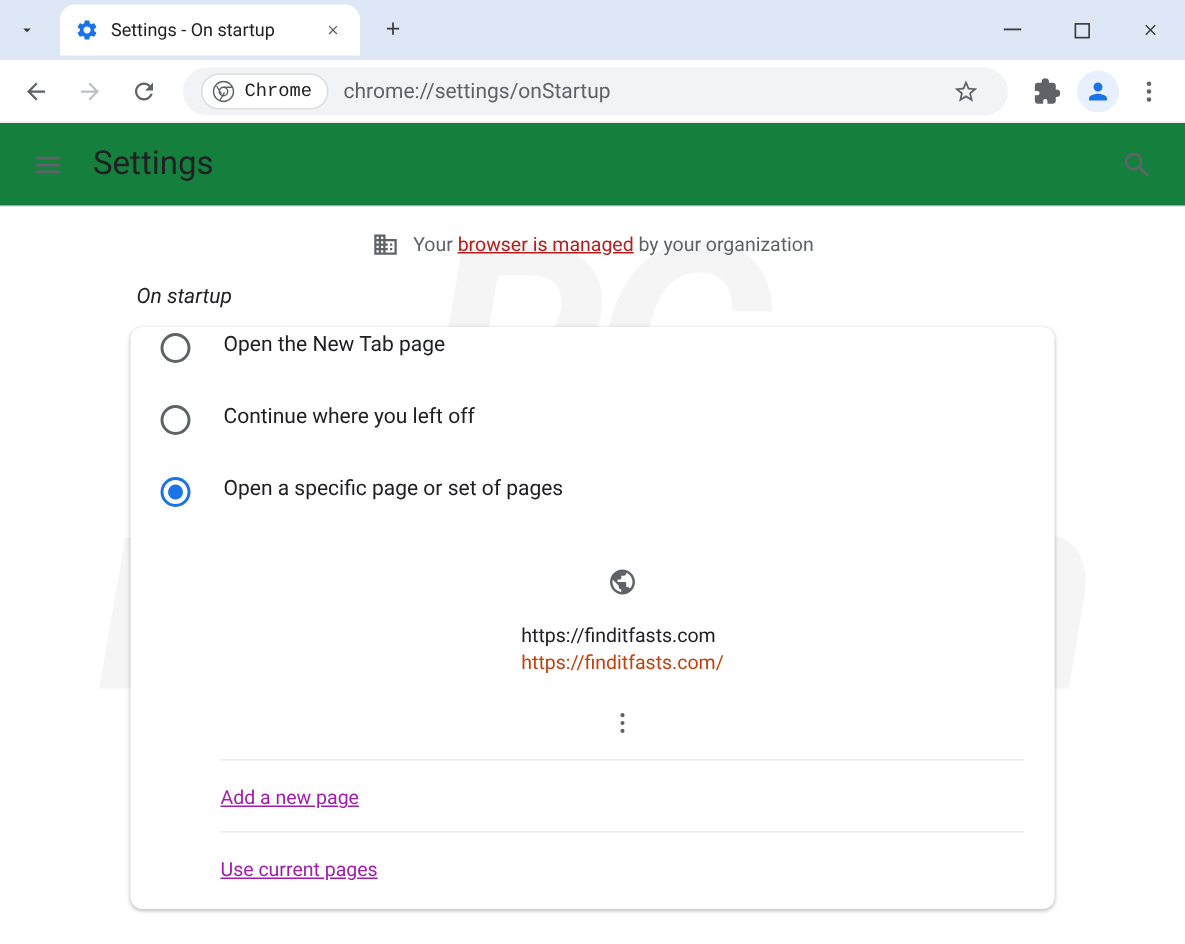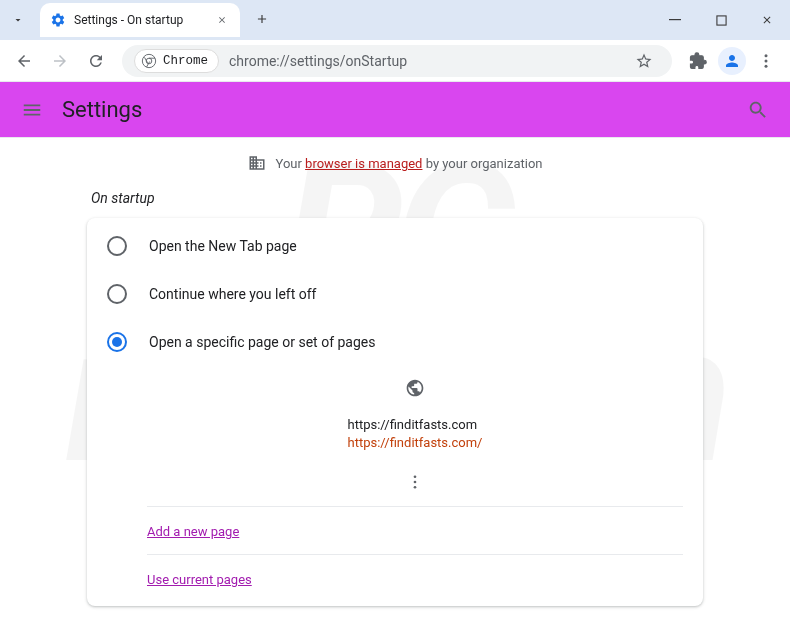--- a/index.html
+++ b/index.html
@@ -27,34 +27,34 @@
 .tool-btn.dis { color:#bdc1c6; }
 .omnibox { flex:1; height:32px; background:#f1f3f4; border-radius:16px; display:flex; align-items:center; padding:0 12px; gap:10px; margin:0 6px; }
 .omnibox .chrome-chip { display:flex; align-items:center; gap:6px; background:#fff; padding:3px 10px 3px 6px; border-radius:14px; border:1px solid #ddd; }
 .omnibox .chrome-chip .chrome-ico { width:16px; height:16px; }
 .omnibox .chrome-chip span { font-size:12.5px; color:#202124;font-family:Liberation Mono, monospace; }
 .omnibox .url { font-size:14px; color:#5f6368; }
 .omni-actions { display:flex; align-items:center; gap:6px; margin-left:auto; }
 .avatar-btn { width:28px; height:28px; border-radius:50%; background:#e8f0fe; display:flex; align-items:center; justify-content:center; color:#1a73e8; border:2px solid transparent; }
 
 
-.settings-header { height:56px; display:flex; align-items:center; padding:0 20px; border-bottom:1px solid #e8eaed; background:#d946ef; position:relative; z-index:2; }
+.settings-header { height:56px; display:flex; align-items:center; padding:0 20px; border-bottom:1px solid #e8eaed; background:#15803d; position:relative; z-index:2; }
 .menu-btn { width:24px; height:24px; display:flex; align-items:center; justify-content:center; margin-right:18px; color:#5f6368; }
 .settings-title { font-size:22px; color:#202124; }
 .search-btn { margin-left:auto; width:24px; height:24px; display:flex; align-items:center; justify-content:center; color:#5f6368; }
 
 
 .content { position:relative; z-index:1; padding:16px 0; }
 .managed-banner { display:flex; align-items:center; justify-content:center; gap:10px; font-size:13px; color:#5f6368; margin-bottom:18px; }
 .managed-banner .building-ico { width:18px; height:18px; color:#5f6368; }
 .managed-banner a { color:#b91c1c; text-decoration:underline; }
 .section-wrap { width:616px; margin:0 auto; }
 .section-title { font-size:14px; color:#202124; margin-bottom:12px; padding-left:4px;font-style:italic; }
 .card { background:#fff; border-radius:8px; box-shadow:0 1px 2px rgba(60,64,67,.2),0 1px 3px 1px rgba(60,64,67,.1); padding:4px 0; }
-.radio-row { display:flex; align-items:center; height:48px; padding:0 20px; gap:22px; }
+.radio-row { display:flex; height:48px; padding:0 20px; gap:22px; }
 .radio { width:20px; height:20px; border:2px solid #5f6368; border-radius:50%; flex-shrink:0; position:relative; }
 .radio.checked { border-color:#1a73e8; }
 .radio.checked::after { content:''; position:absolute; inset:3px; background:#1a73e8; border-radius:50%; }
 .radio-label { font-size:14px; color:#202124; }
 .subitem-block { margin-left:60px; margin-right:20px; }
 .page-entry { display:flex; align-items:center; padding:12px 0; gap:18px; border-bottom:1px solid #e8eaed;flex-direction:column; }
 .globe-ico { width:20px; height:20px; color:#5f6368; flex-shrink:0; }
 .page-info { flex:1; font-size:13px; line-height:1.4; }
 .page-info .p-title { color:#202124; }
 .page-info .p-url { color:#c2410c; }

